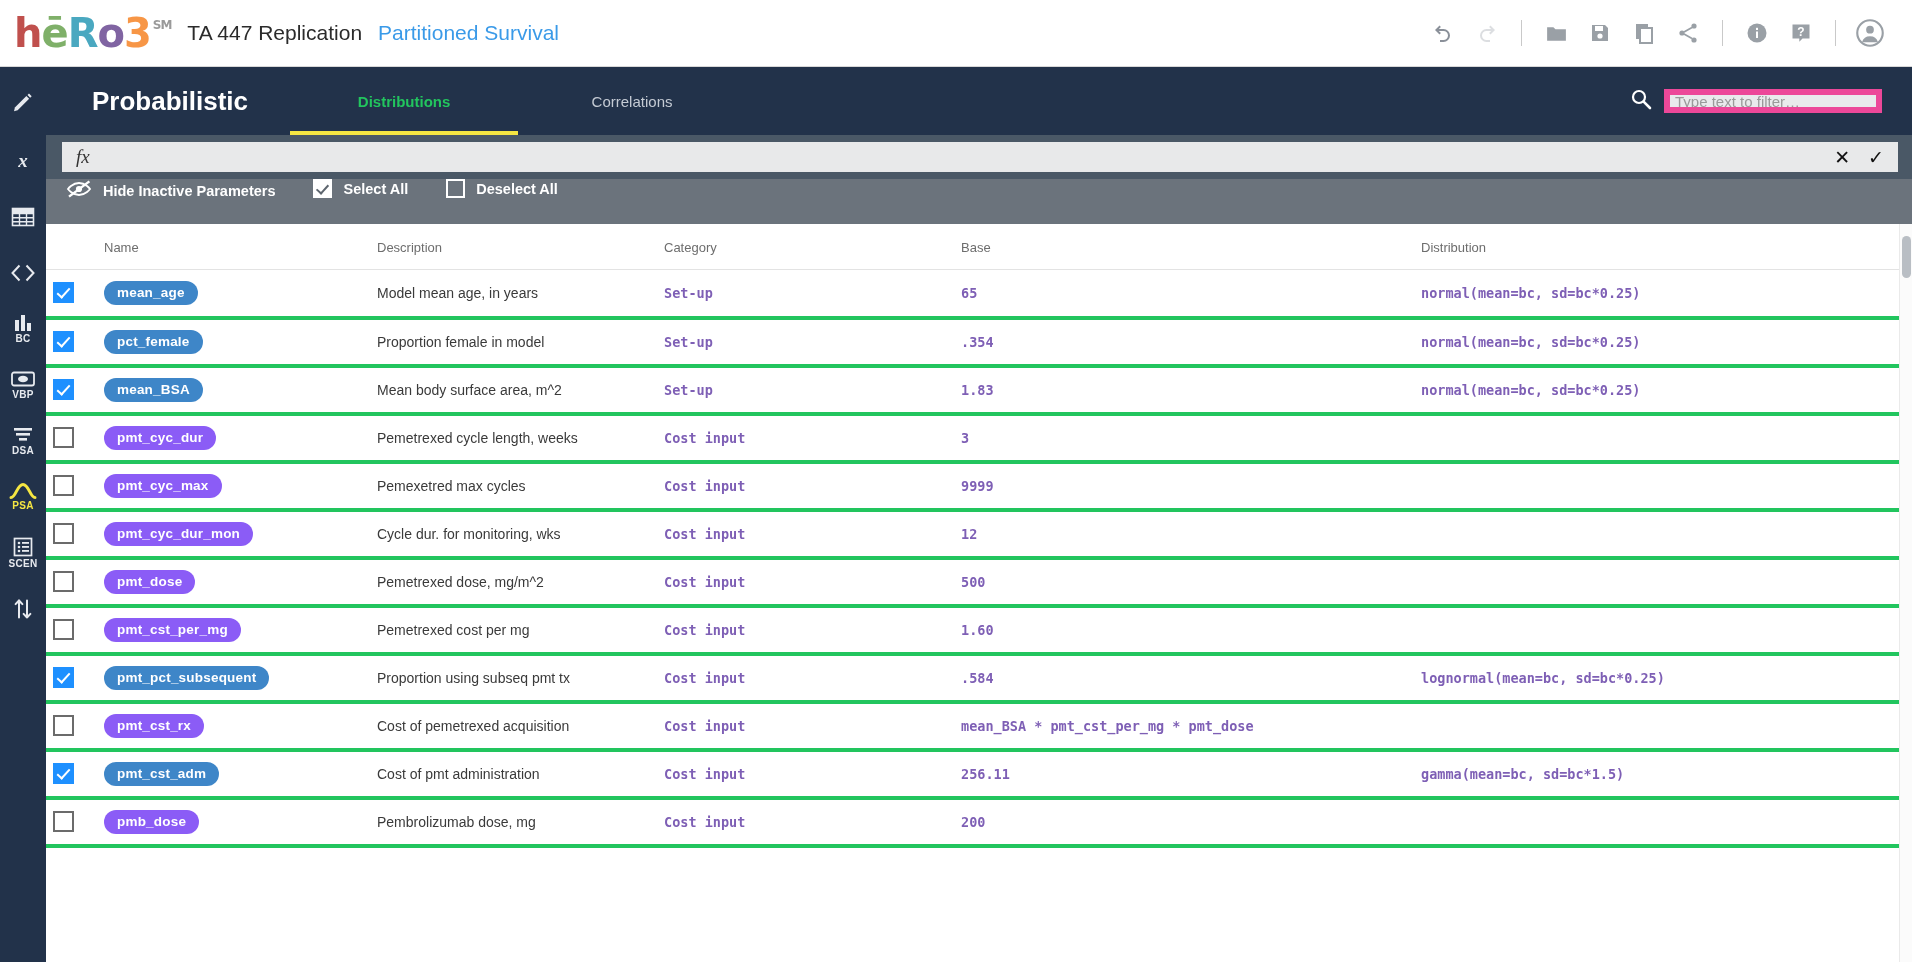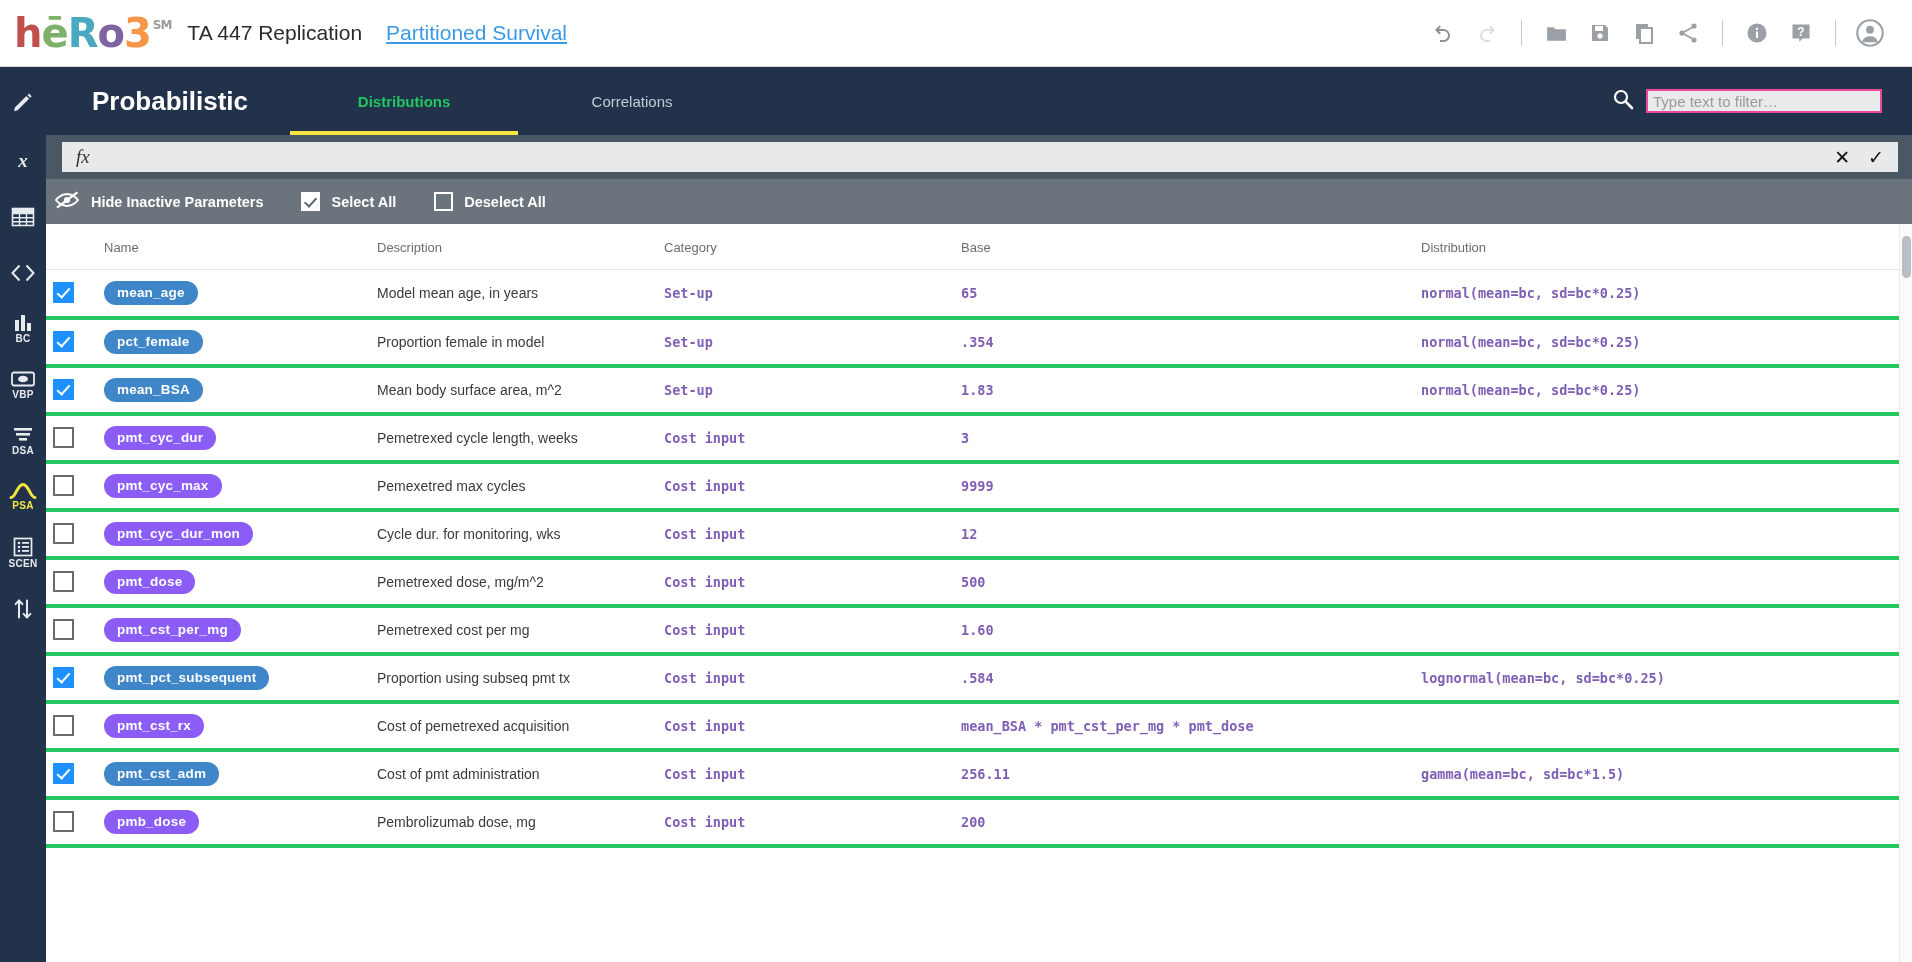--- a/index.html
+++ b/index.html
@@ -18,21 +18,21 @@
     border-bottom: 1px solid #d8d8d8;
     padding: 0 20px 0 14px;
     position: relative; z-index: 30;
   }
   .brand { display:flex; align-items:center; gap:16px; }
   .logo { font-family:"DejaVu Sans", sans-serif; font-size:40px; font-weight:700; letter-spacing:-1px; line-height:1; display:flex; align-items:baseline; }
   .logo .l1{color:#c0504d;} .logo .l2{color:#7fb069;} .logo .l3{color:#4aa8c0;}
   .logo .l4{color:#8064a2;} .logo .l5{color:#f79646;}
   .logo .sm{ font-size:12px; color:#9a9a9a; font-weight:600; margin-left:2px; position:relative; top:-18px;}
   .proj { font-size:21px; color:#2b2b2b; }
-  .submodel { font-size:21px; color:#3a9ae8; margin-left:8px;text-decoration:underline;}
+  .submodel { font-size:21px; color:#3a9ae8; margin-left:0;}
 
   .tools { display:flex; align-items:center; gap:0px; }
   .ticon { width:44px; height:44px; display:flex; align-items:center; justify-content:center; cursor:pointer; }
   .ticon svg { display:block; }
   .tsep { width:1px; height:26px; background:#c9c9c9; margin:0 12px; }
 
   
   .body { flex:1; display:flex; min-height:0; }
 
   
@@ -66,21 +66,21 @@
     padding: 26px 0 0 0; width:228px;
     font-size:15px; color:#c5cbd4; cursor:pointer; position:relative;
   }
   .tab.active { color:#22c55e; font-weight:700; }
   .tab.active::after {
     content:""; position:absolute; left:0; right:0; bottom:0; height:4px; background:#f5e642;
   }
   .filterbox { margin-left:auto; display:flex; align-items:center; gap:12px; padding-right:30px; }
   .filterbox .sicon { color:#fff; }
   .filterinput {
-    width:236px; height:24px; background:#e9eaec; border:2px solid #ec4899;
+    width:218px; height:24px; background:#e9eaec; border:6px solid #ec4899;
     font-size:15px; color:#8d8d8d; padding:0 5px; outline:none;
     font-family:"Liberation Sans", sans-serif;
   }
   .filterinput::placeholder { color:#9a9a9a; }
 
   
   .fxbar {
     background:#4a5866; height:44px; min-height:44px;
     display:flex; align-items:center; padding: 0 14px 0 16px;
   }
@@ -89,21 +89,21 @@
     display:flex; align-items:center; padding: 0 10px 0 14px; gap:10px;
   }
   .fx { font-family:"Liberation Serif", serif; font-style:italic; font-size:19px; color:#333; }
   .fxinput { flex:1; border:none; background:transparent; outline:none; font-size:14px; color:#222;
              font-family:"DejaVu Sans Mono", monospace; }
   .fxbtn { font-size:19px; color:#111; cursor:pointer; line-height:1; padding:0 4px; }
 
   
   .actionbar {
     background:#6b737c; height:45px; min-height:45px;
-    display:flex; align-items:center; gap:10px; padding-left:8px;
+    display:flex; align-items:flex-start; gap:10px; padding-left:20px;
     color:#fff; font-size:14.5px; font-weight:600;
   }
   .act { display:flex; align-items:center; gap:11px; cursor:pointer; margin-right:28px;}
   .chkbox { width:19px; height:19px; border:2px solid #ffffff; background:transparent;
             display:flex; align-items:center; justify-content:center; flex:none;}
   .chkbox.on { background:#ffffff; border-color:#ffffff; }
   .chkbox.on::after {
     content:""; width:5px; height:10px; border:solid #5d656e; border-width:0 2.6px 2.6px 0;
     transform: rotate(42deg); margin-top:-2px;
   }

